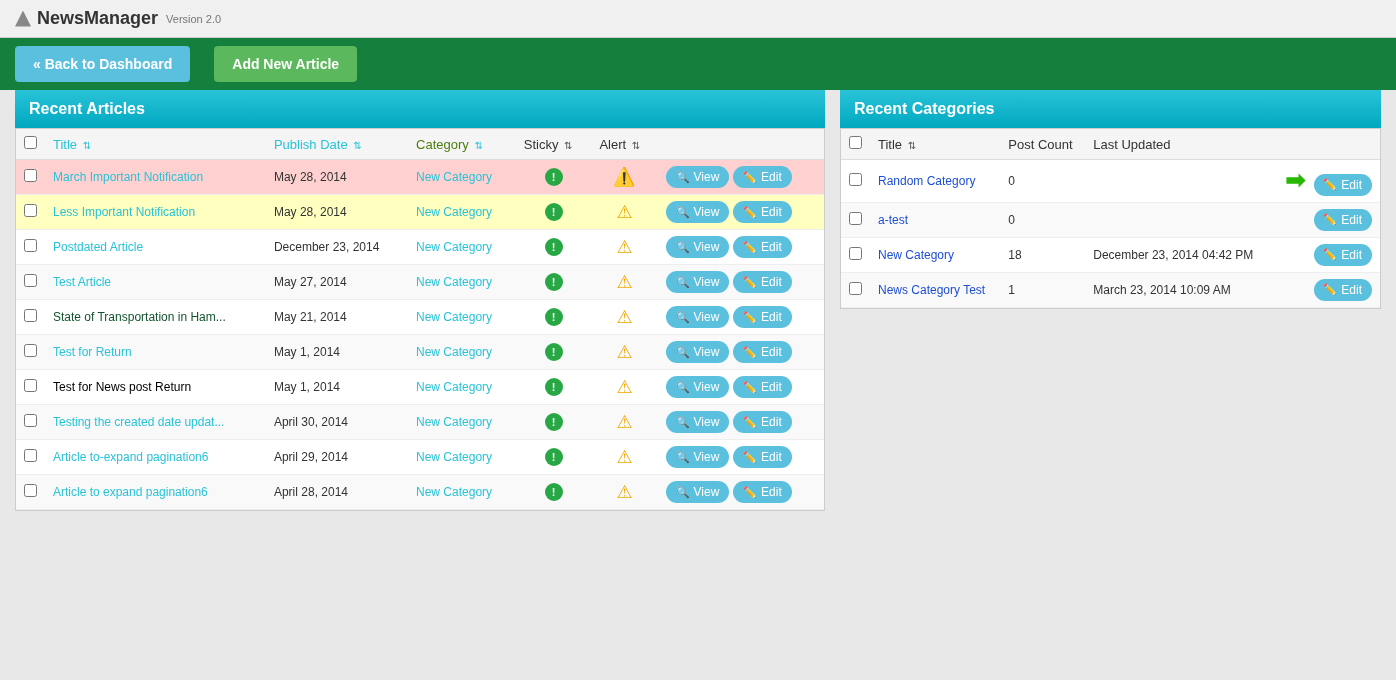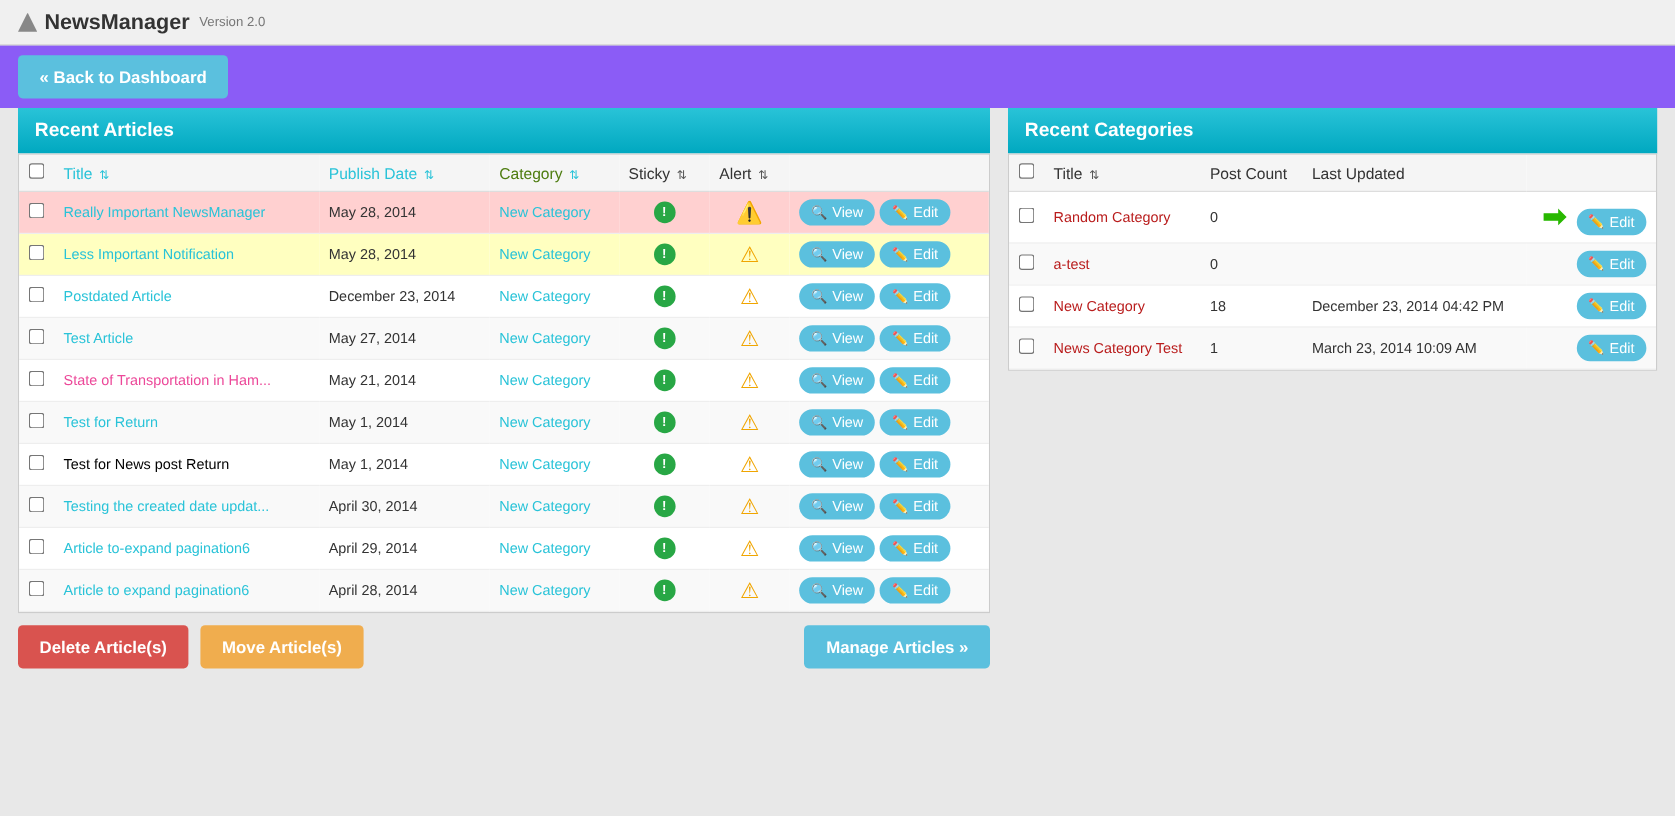--- a/index.html
+++ b/index.html
@@ -33,21 +33,21 @@
     }
     .logo-version {
       font-size: 11px;
       color: #777;
       margin-left: 2px;
     }
     .toolbar {
       display: flex;
       gap: 24px;
       padding: 8px 15px;
-      background: #8b5cf6;
+      background: #15803d;
     }
     .btn-back {
       background: #5bc0de;
       color: #fff;
       border: none;
       padding: 10px 18px;
       font-size: 14px;
       font-weight: bold;
       cursor: pointer;
       border-radius: 4px;
@@ -217,39 +217,40 @@
       font-size: 14px;
       font-weight: bold;
       cursor: pointer;
       border-radius: 4px;
     }
     .categories-footer {
       display: flex;
       justify-content: space-between;
       padding: 10px 0;
     }
-    .cat-link { color: #b91c1c; cursor: pointer; }
+    .cat-link { color: #1d4ed8; cursor: pointer; }
     .checkbox-col { width: 20px; }
     td.actions { white-space: nowrap; }
     input[type="checkbox"] { cursor: pointer; }
     .col-title-header { color: #29c3d8; }
   </style>
 </head>
 <body>
 
 <div class="header">
   <div class="logo-area">
     <span class="logo-icon"></span>
     <span class="logo-title">NewsManager</span>
     <span class="logo-version">Version 2.0</span>
   </div>
 </div>
 
 <div class="toolbar">
   <button class="btn-back">« Back to Dashboard</button>
+  <button class="btn-add-article">Add New Article</button>
 </div>
 
 <div class="main-content">
 
   <div class="articles-panel">
     <div class="panel-header">Recent Articles</div>
     <div class="table-container">
       <table>
         <thead>
           <tr>
@@ -275,21 +276,21 @@
             <th>
               <span>Alert</span>
               <span class="sort-arrows-dark">⇅</span>
             </th>
             <th></th>
           </tr>
         </thead>
         <tbody id="articles-tbody">
         <tr class="row-red">
               <td><input type="checkbox" style=""></td>
-              <td><span style="color: rgb(41, 195, 216); cursor: pointer;">Really Important NewsManager</span></td>
+              <td><span style="color: rgb(41, 195, 216); cursor: pointer;">March Important Notification</span></td>
               <td>May 28, 2014</td>
               <td><span style="color: rgb(41, 195, 216); cursor: pointer;">New Category</span></td>
               <td style="text-align: center;"><span class="sticky-icon-green">!</span></td>
               <td style="text-align: center;"><span style="font-size:18px;">⚠️</span></td>
               <td class="actions"><button class="btn-view"><span style="font-size:11px;">🔍</span> View</button><button class="btn-edit" style="margin-left: 4px;"><span style="font-size:11px;">✏️</span> Edit</button></td>
             </tr>
             <tr class="row-yellow">
               <td><input type="checkbox" style=""></td>
               <td><span style="color: rgb(41, 195, 216); cursor: pointer;">Less Important Notification</span></td>
               <td>May 28, 2014</td>
@@ -311,21 +312,21 @@
               <td><input type="checkbox" style=""></td>
               <td><span style="color: rgb(41, 195, 216); cursor: pointer;">Test Article</span></td>
               <td>May 27, 2014</td>
               <td><span style="color: rgb(41, 195, 216); cursor: pointer;">New Category</span></td>
               <td style="text-align: center;"><span class="sticky-icon-green">!</span></td>
               <td style="text-align: center;"><span style="font-size:18px; color:#f0a500;">⚠</span></td>
               <td class="actions"><button class="btn-view"><span style="font-size:11px;">🔍</span> View</button><button class="btn-edit" style="margin-left: 4px;"><span style="font-size:11px;">✏️</span> Edit</button></td>
             </tr>
             <tr class="row-white">
               <td><input type="checkbox" style=""></td>
-              <td><span style="color: #ec4899; cursor: pointer;">State of Transportation in Ham...</span></td>
+              <td><span style="color: #14532d; cursor: pointer;">State of Transportation in Ham...</span></td>
               <td>May 21, 2014</td>
               <td><span style="color: rgb(41, 195, 216); cursor: pointer;">New Category</span></td>
               <td style="text-align: center;"><span class="sticky-icon-green">!</span></td>
               <td style="text-align: center;"><span style="font-size:18px; color:#f0a500;">⚠</span></td>
               <td class="actions"><button class="btn-view"><span style="font-size:11px;">🔍</span> View</button><button class="btn-edit" style="margin-left: 4px;"><span style="font-size:11px;">✏️</span> Edit</button></td>
             </tr>
             <tr class="row-even">
               <td><input type="checkbox" style=""></td>
               <td><span style="color: rgb(41, 195, 216); cursor: pointer;">Test for Return</span></td>
               <td>May 1, 2014</td>
@@ -367,25 +368,20 @@
               <td>April 28, 2014</td>
               <td><span style="color: rgb(41, 195, 216); cursor: pointer;">New Category</span></td>
               <td style="text-align: center;"><span class="sticky-icon-green">!</span></td>
               <td style="text-align: center;"><span style="font-size:18px; color:#f0a500;">⚠</span></td>
               <td class="actions"><button class="btn-view"><span style="font-size:11px;">🔍</span> View</button><button class="btn-edit" style="margin-left: 4px;"><span style="font-size:11px;">✏️</span> Edit</button></td>
             </tr>
           </tbody>
       </table>
     </div>
 
-    <div style="display:flex; gap:10px; padding:10px 0;">
-      <button class="btn-delete-articles">Delete Article(s)</button>
-      <button class="btn-move-articles">Move Article(s)</button>
-      <button class="btn-manage-articles">Manage Articles »</button>
-    </div>
   </div>
 
   <div class="categories-panel">
     <div class="panel-header">Recent Categories</div>
     <div class="table-container">
       <table>
         <thead>
           <tr>
             <th class="checkbox-col">
               <input type="checkbox" style="">

